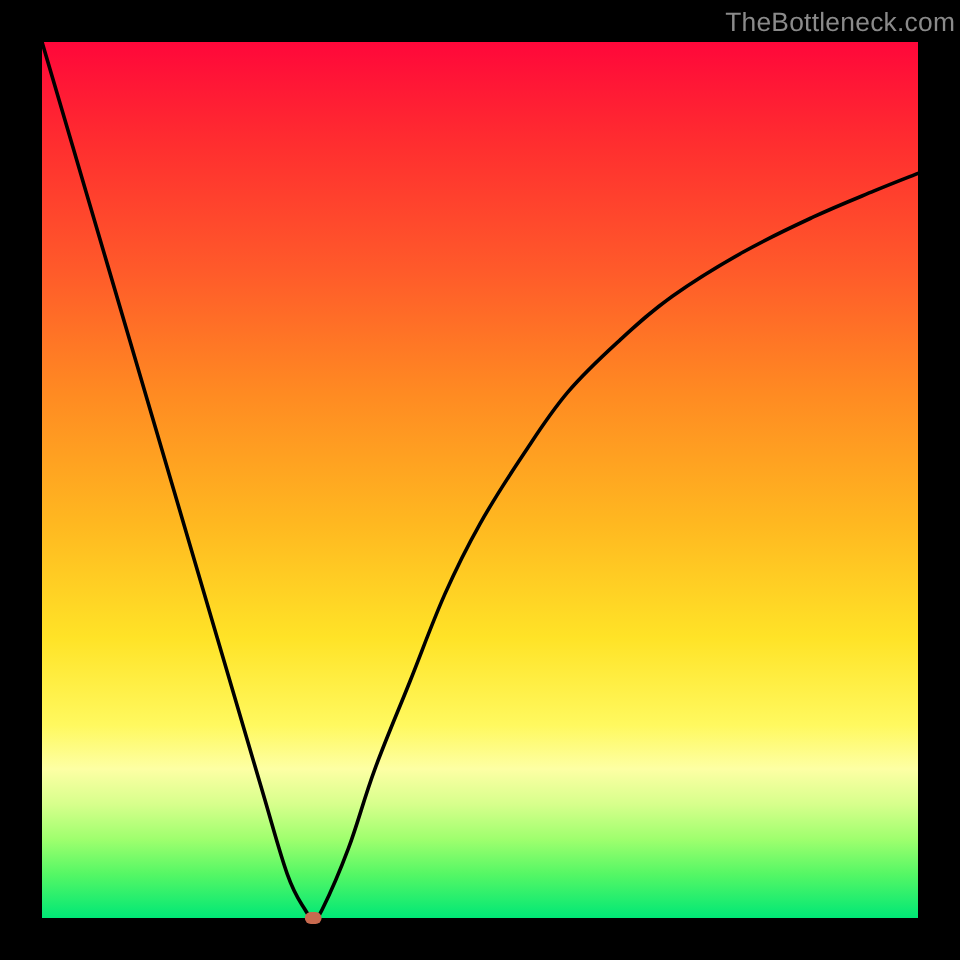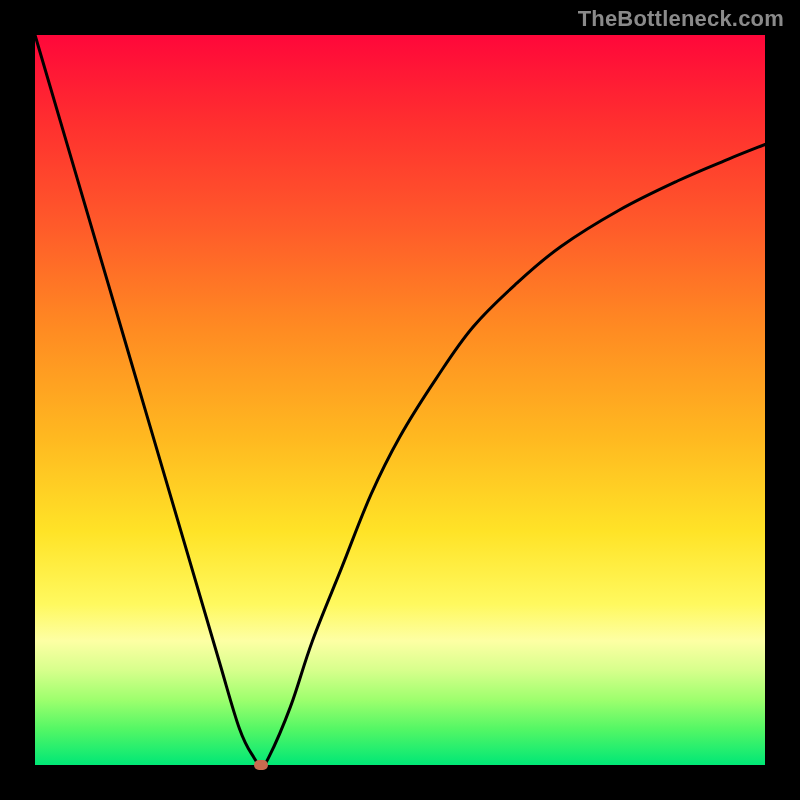--- a/index.html
+++ b/index.html
@@ -35,24 +35,24 @@
       #fdffa4 83%,
       #d7ff8c 87%,
       #9fff6e 91%,
       #55f765 95%,
       #00e776 100%
     );
   }
   .watermark {
     position: absolute;
     top: 6px;
-    right: 16px;
+    right: 4px;
     color: #8a8a8a;
     font-size: 22px;
-    font-weight: 700;
+    font-weight: 400;
     letter-spacing: 0.2px;
     user-select: none;
   }
   .curve-svg {
     position: absolute;
     left: 0;
     top: 0;
     width: 730px;
     height: 730px;
     overflow: visible;

